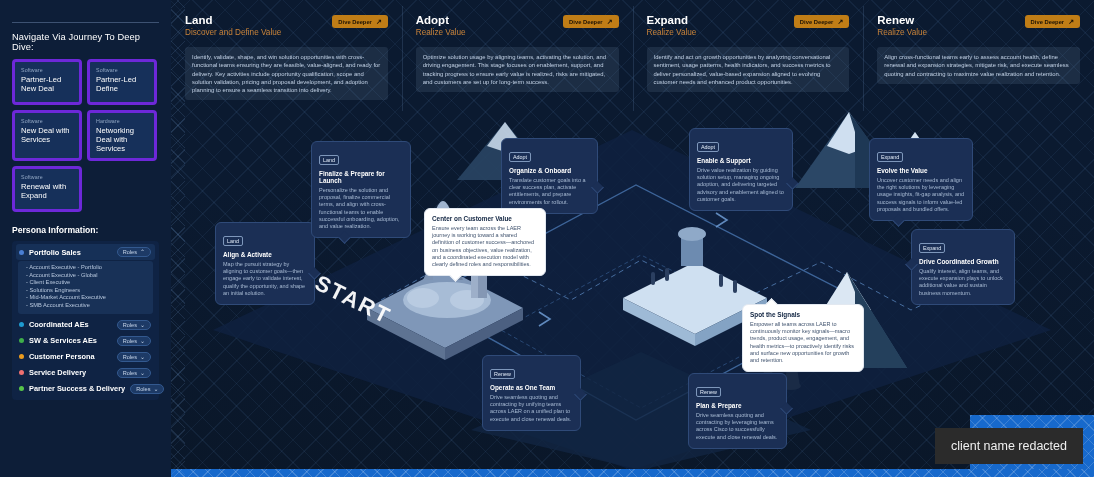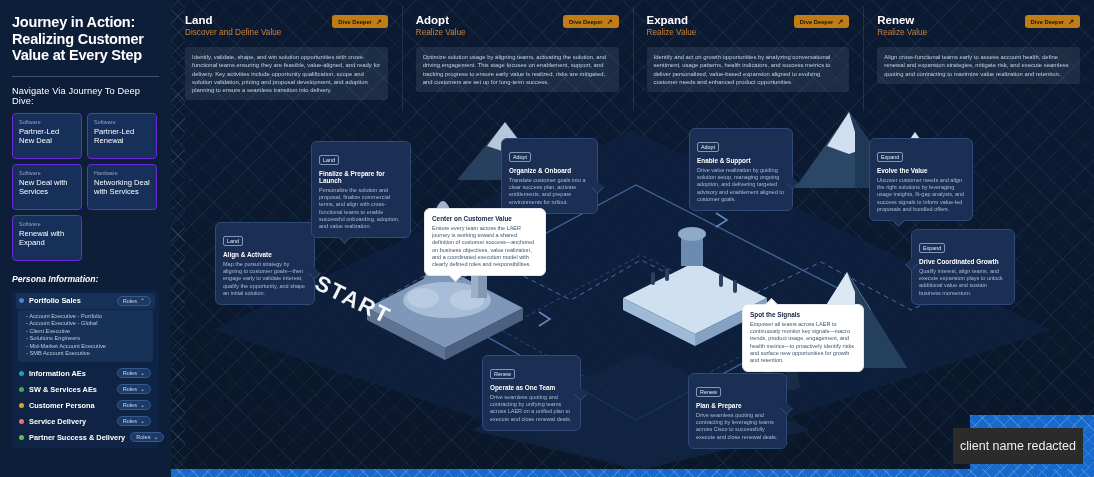--- a/index.html
+++ b/index.html
@@ -40,31 +40,30 @@
     color: #ffffff; font-size: 9.3px; font-weight: normal;
     letter-spacing: 0.1px;
     margin-bottom: 7px;
   }
   #journey-grid {
     display: flex; flex-wrap: wrap; gap: 5px;
   }
   .journey-card {
     width: 70px; min-height: 46px;
     background: #16305a;
-    border: 1px solid #6d28d9;
+    border: 3px solid #6d28d9;
     border-radius: 4px;
     padding: 5px 5px 5px 6px;
   }
   .jc-kicker { color: #92a7c4; font-size: 5.3px; margin-bottom: 2px; letter-spacing: .1px;}
   .jc-title { color: #ffffff; font-size: 7.6px; line-height: 9px; }
 
   #persona-label {
     color: #ffffff; font-size: 8.6px; font-weight: bold;
     margin: 13px 0 6px 0;
-    font-style: italic;
   }
   #persona-box {
     background: #0f2344;
     border: 1px solid #2a4codd;
     border-radius: 4px;
     padding: 3px 4px;
   }
   .persona-row {
     display: flex; align-items: center;
     padding: 3px 4px 3px 3px;
@@ -179,21 +178,21 @@
     letter-spacing:2px;
     transform: rotate(26.5deg);
     z-index: 8;
     opacity:.95;
   }
 
   #redacted {
     position:absolute; right:11px; bottom:13px;
     background:#2b2b2b; color:#efefef;
     font-size:12.5px; line-height:16px; text-align:center;
-    padding:10px 7px; z-index:30;
+    padding:10px 16px; z-index:30;
   }
 
   #bottom-strip {
     position:absolute; left:0; bottom:0; width:1094px; height:8px;
     background:#1769cc; z-index:31;
   }
   #bottom-strip::after{
     content:""; position:absolute; inset:0;
     background-image: repeating-linear-gradient(45deg, rgba(255,255,255,.18) 0 1px, transparent 1px 10px),
                       repeating-linear-gradient(-45deg, rgba(255,255,255,.18) 0 1px, transparent 1px 10px);
@@ -207,31 +206,30 @@
     background-image: repeating-linear-gradient(45deg, rgba(255,255,255,.16) 0 1px, transparent 1px 10px),
                       repeating-linear-gradient(-45deg, rgba(255,255,255,.16) 0 1px, transparent 1px 10px);
   }
 </style>
 </head>
 <body>
 
 <div id="page">
 
   <aside id="sidebar">
-    <h1 id="title">Journey in Action: Realizing Customer Value at Every Step</h1>
     <div class="divider"></div>
     <div id="nav-label">Navigate Via Journey To Deep Dive:</div>
     <div id="journey-grid">
         <div class="journey-card">
           <div class="jc-kicker">Software</div>
           <div class="jc-title">Partner-Led New Deal</div>
         </div>
         <div class="journey-card">
           <div class="jc-kicker">Software</div>
-          <div class="jc-title">Partner-Led Renewal</div>
+          <div class="jc-title">Partner-Led Define</div>
         </div>
         <div class="journey-card">
           <div class="jc-kicker">Software</div>
           <div class="jc-title">New Deal with Services</div>
         </div>
         <div class="journey-card">
           <div class="jc-kicker">Hardware</div>
           <div class="jc-title">Networking Deal with Services</div>
         </div>
         <div class="journey-card">
@@ -253,21 +251,21 @@
         <div id="roles-list">
           <div>- Account Executive - Portfolio</div>
           <div>- Account Executive - Global</div>
           <div>- Client Executive</div>
           <div>- Solutions Engineers</div>
           <div>- Mid-Market Account Executive</div>
           <div>- SMB Account Executive</div>
         </div>
         <div class="persona-row">
           <span class="dot" style="background:#1e9bd0"></span>
-          <span class="p-name">Information AEs</span>
+          <span class="p-name">Coordinated AEs</span>
           <span class="roles-btn">
             <span>Roles</span>
             <span class="chev">⌄</span>
           </span>
         </div>
         <div class="persona-row">
           <span class="dot" style="background:#3fae4a"></span>
           <span class="p-name">SW &amp; Services AEs</span>
           <span class="roles-btn">
             <span>Roles</span>

